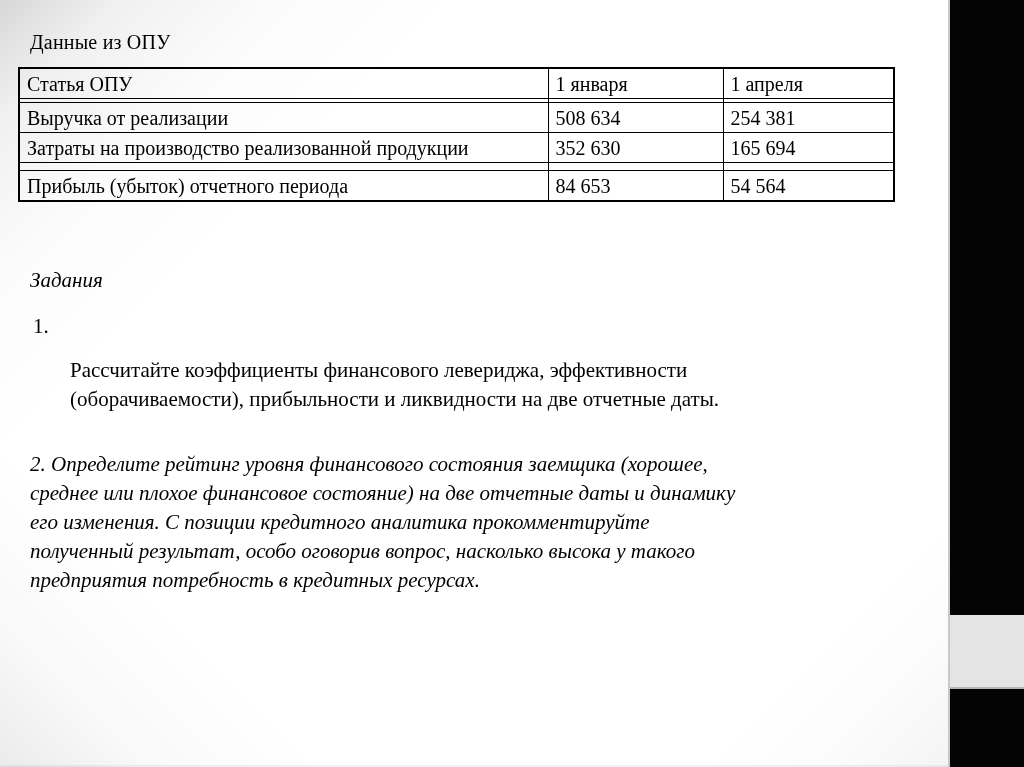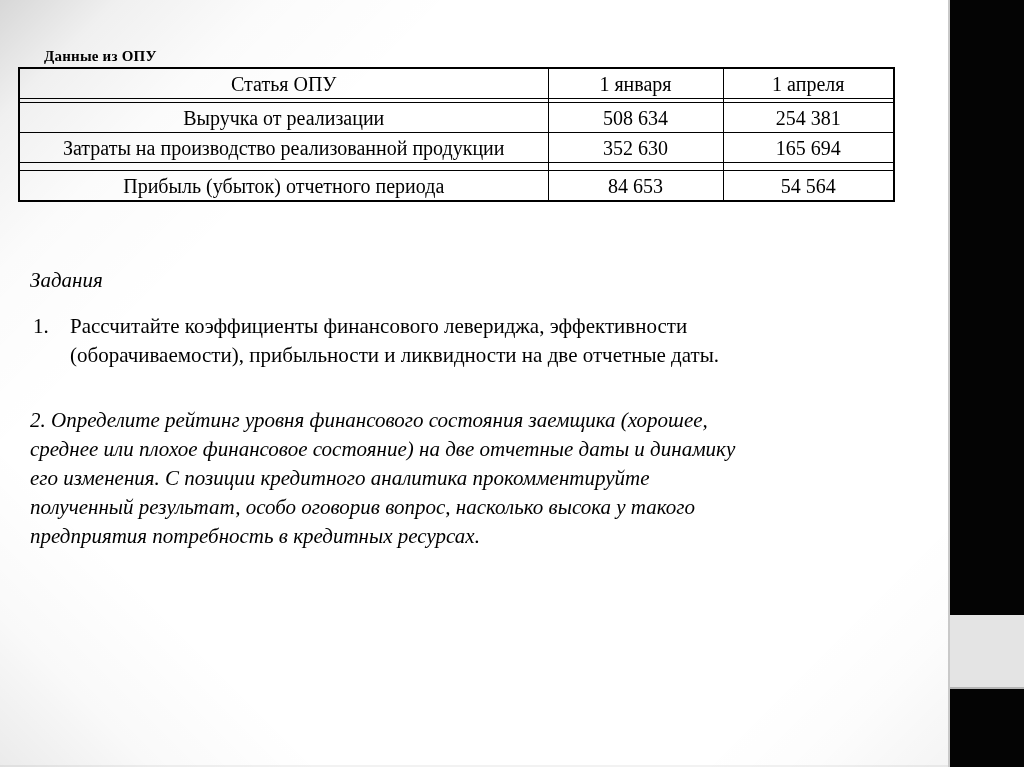--- a/index.html
+++ b/index.html
@@ -22,55 +22,55 @@
       linear-gradient(135deg, rgba(0,0,0,0.155) 0%, rgba(0,0,0,0.06) 7%, rgba(0,0,0,0.015) 16%, rgba(0,0,0,0) 27%),
       linear-gradient(45deg, rgba(0,0,0,0.08) 0%, rgba(0,0,0,0.025) 9%, rgba(0,0,0,0) 19%),
       linear-gradient(315deg, rgba(0,0,0,0.045) 0%, rgba(0,0,0,0.01) 8%, rgba(0,0,0,0) 15%);
     background-color: #ffffff;
   }
   .slide::after {
     content: ""; position: absolute; left: 0; right: 0; bottom: 0;
     height: 2px; background: rgba(0,0,0,0.05);
   }
   .title {
-    position: absolute; left: 30px; top: 30px; margin: 14px;
-    font-size: 15px; line-height: 24px; font-weight: bold;
+    position: absolute; left: 30px; top: 30px; margin: 0;
+    font-size: 20px; line-height: 24px; font-weight: normal;
     letter-spacing: 0.2px;
   }
   .opu-table {
     position: absolute; left: 18px; top: 67px;
     width: 875px;
     border-collapse: collapse; table-layout: fixed;
     border: 2px solid #000;
     font-size: 20px; line-height: 24px;
   }
   .opu-table td {
     border: 1px solid #000;
     padding: 1px 7px;
     height: 27px;
     vertical-align: middle;
-    white-space: nowrap; overflow: hidden; text-align: center;
+    white-space: nowrap; overflow: hidden;
   }
   .opu-table col.c1 { width: 529px; }
   .opu-table col.c2 { width: 175px; }
   .opu-table col.c3 { width: 171px; }
   .opu-table tr.spacer td {
     border-top: none; border-bottom: none;
     padding: 0; height: auto; line-height: 0;
   }
   .opu-table tr.sp2 td { height: 3px; }
   .opu-table tr.sp7 td { height: 7px; }
   .tasks {
     position: absolute; left: 30px; top: 266px; width: 905px;
     font-size: 21px; line-height: 29px;
   }
   .tasks-heading { font-style: italic; margin-bottom: 17px; }
   .task-item { display: flex; align-items: flex-start; }
   .task-item .num { flex: none; width: 37px; padding-left: 3px; }
-  .task-text, .para2 { white-space: pre-line; }
+  .task-text, .para2 { white-space: pre-line; margin-top: 44px; }
   .para2 { margin-top: 36px; font-style: italic; }
   .gutter {
     position: absolute; left: 950px; top: 0;
     width: 74px; height: 767px;
     background: #040404;
   }
   .thumb {
     position: absolute; left: 950px; top: 615px;
     width: 74px; height: 72px;
     background: #e4e4e4;

